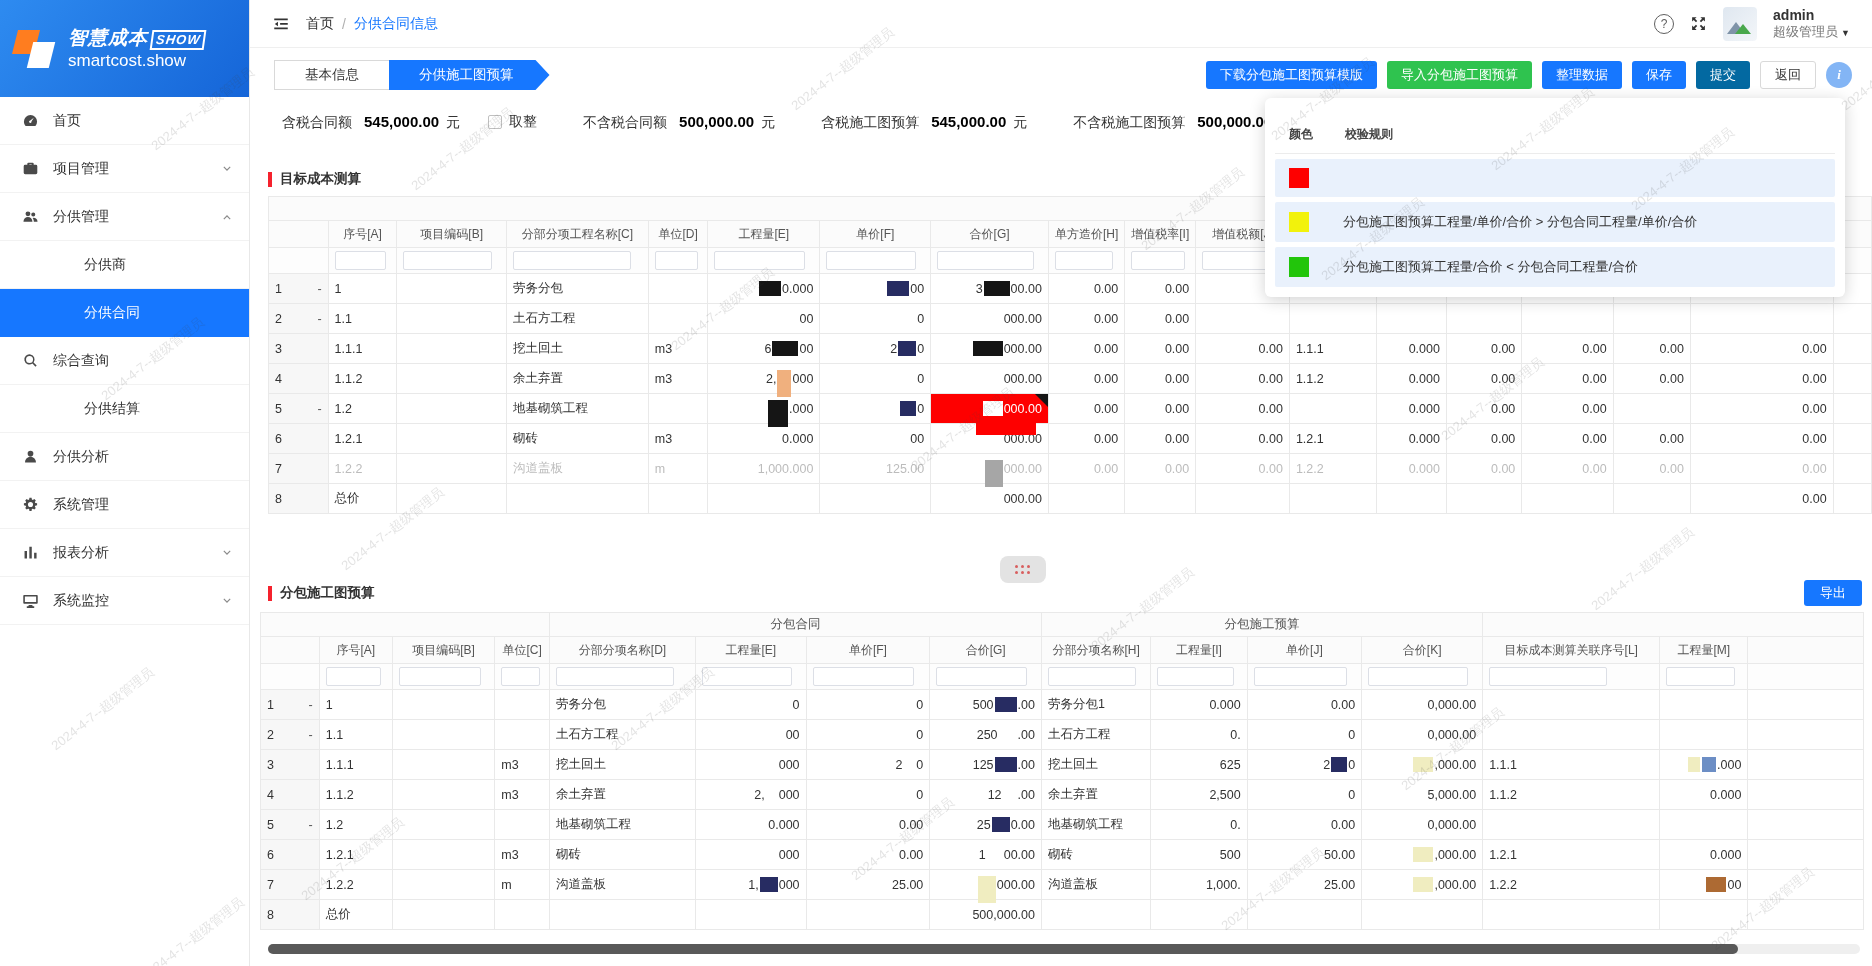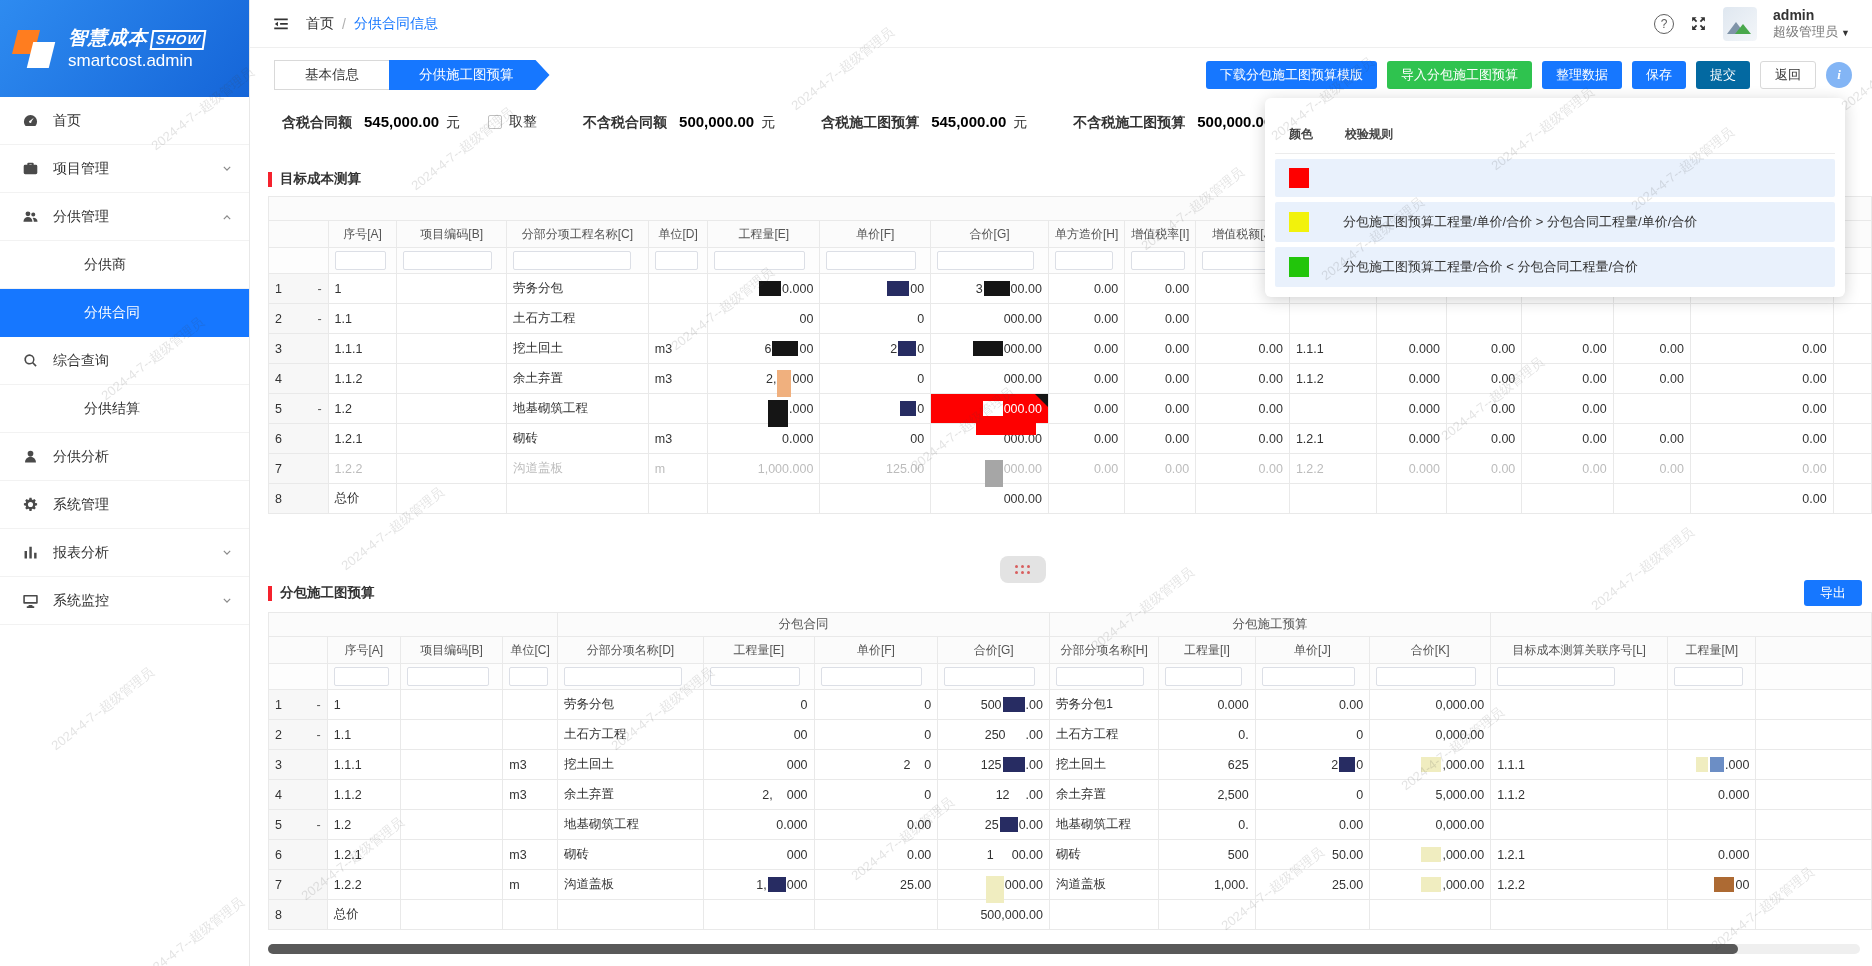--- a/index.html
+++ b/index.html
@@ -44,36 +44,36 @@
   .tabrow{position:absolute;top:60px;left:24px;right:20px;height:30px;display:flex;align-items:center}
   .tab{height:30px;line-height:28px;padding:0 30px;border:1px solid #d9d9d9;background:#fff;font-size:13.5px;color:#333;cursor:pointer;white-space:nowrap}
   .tab.active{background:#1677ff;color:#ffffff;border:none;line-height:30px;padding-right:36px;margin-left:-1px;clip-path:polygon(0 0,calc(100% - 14px) 0,100% 50%,calc(100% - 14px) 100%,0 100%)}
   .spacer{flex:1}
   .btnbar{display:flex;gap:10px;align-items:center}
   .btn{height:28px;padding:0 14px;border:none;border-radius:3px;font-size:13px;cursor:pointer;font-family:inherit;white-space:nowrap}
   .info-circle{width:26px;height:26px;border-radius:50%;background:#83b5f5;color:#fff;font-size:13px;font-weight:700;font-style:italic;display:flex;align-items:center;justify-content:center;cursor:pointer;font-family:"Liberation Serif",serif}
   
   .summary{position:absolute;top:108px;left:32px;right:0;height:28px;display:flex;align-items:center;gap:46px;font-size:14px;white-space:nowrap}
   .sfield{display:inline-flex;align-items:baseline}
-  .slabel{font-weight:700;color:#333;margin-right:12px}
+  .slabel{font-weight:400;color:#333;margin-right:12px}
   .sval{font-weight:700;color:#000;font-size:15px;margin-right:7px}
   .sunit{color:#333}
   .chk-wrap{display:inline-flex;align-items:center;cursor:pointer;margin-left:-18px}
   .chk{width:14px;height:14px;border:1px solid #c0c0c0;border-radius:2px;background:#fff;display:inline-block;margin-right:7px}
   .chk-label{color:#333}
   
   .sec{position:absolute;left:18px;display:flex;align-items:center;gap:8px;font-size:13.5px;font-weight:700;color:#333}
   .bar4{width:4px;height:15px;background:#f5222d;display:inline-block}
   #sec1{top:170px}
   #sec2{top:584px}
   .export-btn{position:absolute;right:10px;top:580px;height:26px;padding:0 16px;background:#1677ff;color:#fff;border:none;border-radius:3px;font-size:13px;cursor:pointer;font-family:inherit}
   
   .gridwrap{position:absolute;overflow:hidden;background:#fff}
   #t1{left:18px;top:196px;width:1604px;height:318px}
-  #t2{left:18px;top:612px;width:1604px;height:330px}
+  #t2{left:10px;top:612px;width:1604px;height:330px}
   table.grid{border-collapse:collapse;table-layout:fixed;font-size:12.5px;color:#333}
   .grid th,.grid td{border:1px solid #e9e9e9;padding:0 6px;white-space:nowrap}
   .grid th{background:#fbfbfb;font-weight:400;color:#555;font-size:12px;height:27px;overflow:hidden}
   .grid tr.grp th{height:24px;font-size:12.5px;color:#555}
   .grid tr.ftr td{height:26px;background:#fdfdfd}
   .grid tr.ftr input{width:92%;max-width:118px;height:19px;border:1px solid #dcdfe6;border-radius:2px;outline:none}
   .grid tbody td{height:30px;overflow:visible}
   .handle{background:#f7f7f7}
   .hflex{display:flex;justify-content:space-between;align-items:center;color:#333}
   .exp{color:#555}
@@ -107,21 +107,21 @@
 <body>
 
 <div id="sidebar">
   <div class="logo">
     <div class="logo-mark">
         <div class="p1"></div>
         <div class="p2"></div>
       </div>
     <div class="logo-tx">
       <div class="logo-l1"><span>智慧成本</span><span class="show">SHOW</span></div>
-      <div class="logo-l2">smartcost.admin</div>
+      <div class="logo-l2">smartcost.show</div>
     </div>
   </div>
   <div id="menu">
       <div class="m-item">
         <span class="micon">
           <svg viewBox="0 0 16 16" fill="currentColor">
             <path d="M8 2.8a6.2 6.2 0 0 0-6.2 6.2c0 1.6.6 3.1 1.6 4.2h9.2a6.2 6.2 0 0 0 1.6-4.2A6.2 6.2 0 0 0 8 2.8zm.9 6.9a1.2 1.2 0 0 1-2.1-1.2c.2-.4.6-.6 1-.6l3.3-2.6-2.2 3.6c.1.3.1.6 0 .8z"></path>
           </svg>
         </span>
         <span class="mlabel">首页</span>

